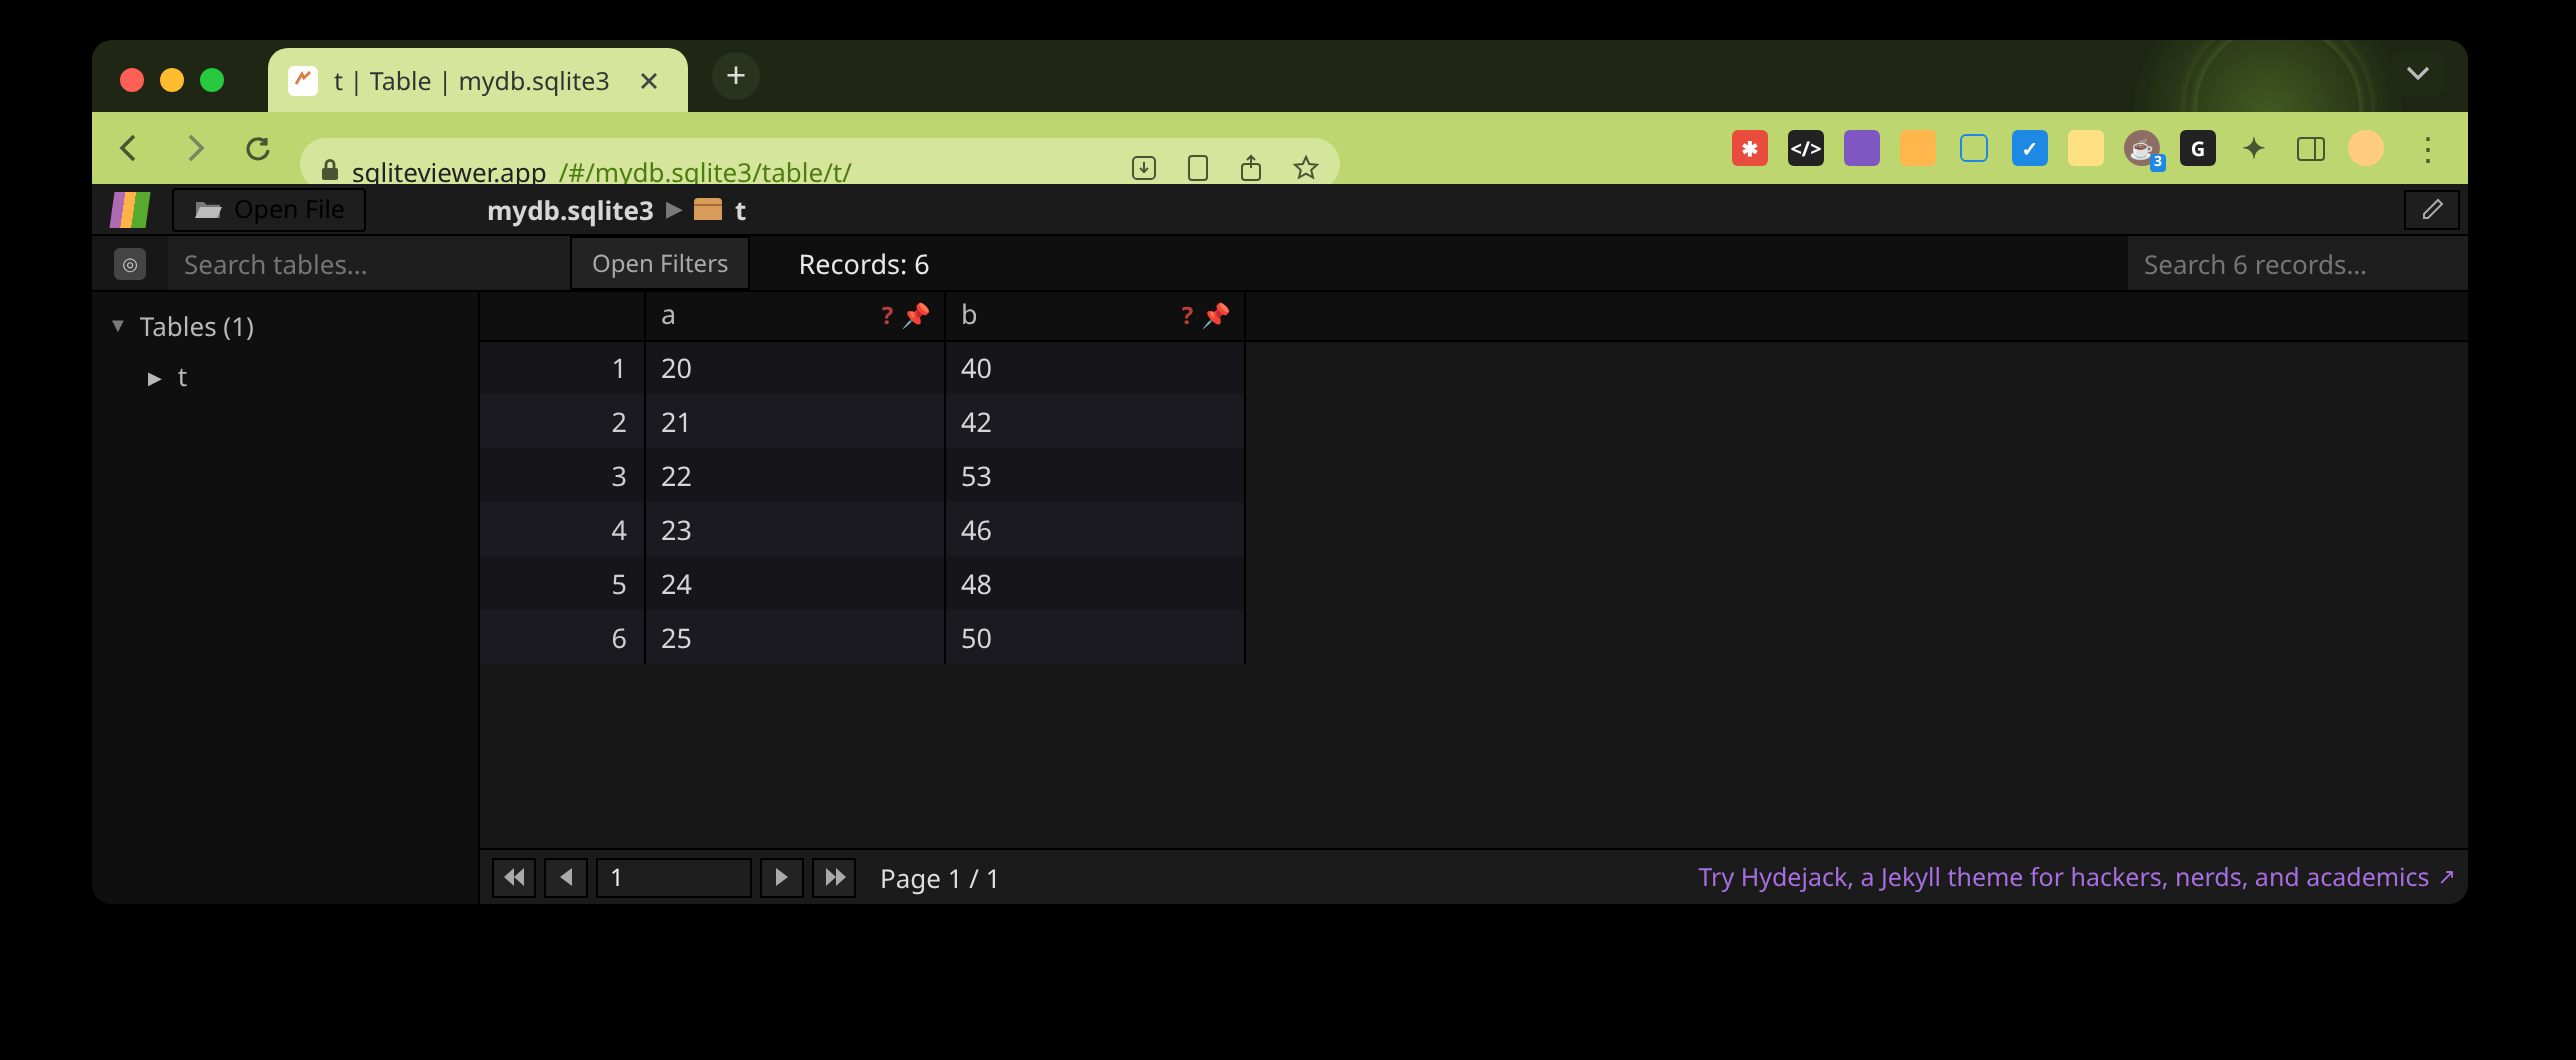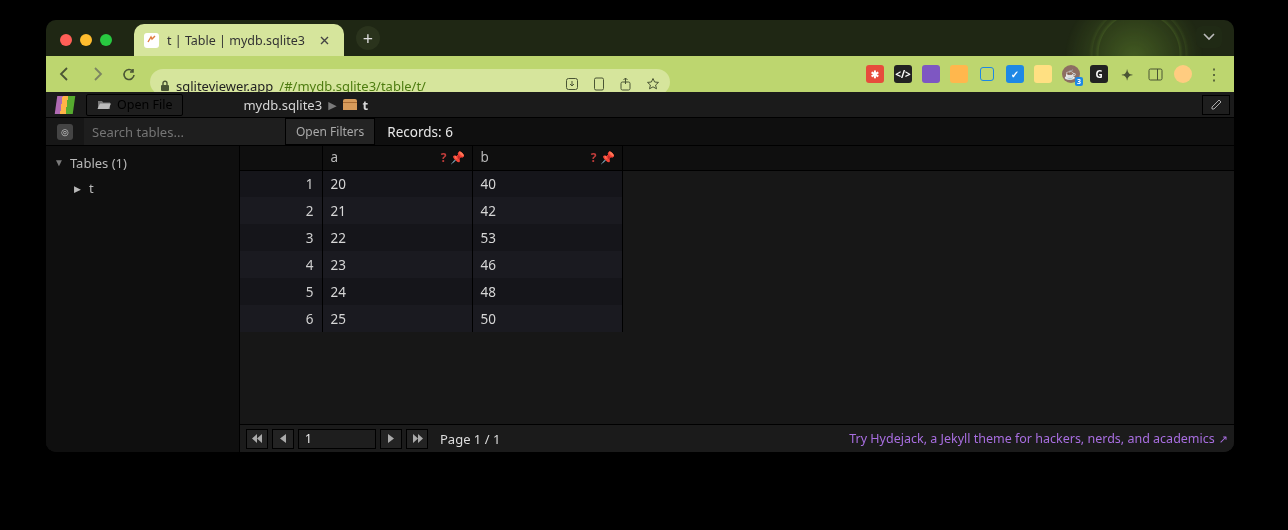--- a/index.html
+++ b/index.html
@@ -55,30 +55,30 @@
   .addr-icons{margin-left:auto;display:flex;gap:14px;color:#5f6b41;font-size:13px;}
   .exticons{margin-left:auto;display:flex;gap:10px;align-items:center;}
   .ext{width:18px;height:18px;border-radius:3px;display:inline-flex;align-items:center;justify-content:center;font-size:10px;font-weight:700;}
 
   
   .app{display:flex;height:calc(100% - 72px);flex-direction:column;background:var(--bg-dark);color:var(--txt);}
   .topbar{height:26px;display:flex;align-items:center;font-size:13px;background:var(--bg-header);border-bottom:1px solid #000;}
   .logo{width:38px;display:flex;justify-content:center;align-items:center;}
   .openfile{height:22px;display:flex;align-items:center;gap:6px;padding:0 10px;background:var(--bg-dark3);border:1px solid #000;border-radius:2px;margin-left:2px;font-size:12.5px;}
   .bc{margin-left:18px;display:flex;align-items:center;gap:6px;}
-  .bc .db{font-weight:400;}
+  .bc .db{font-weight:700;}
   .bc .tbl{font-weight:700;}
   .bc-sep{color:var(--txt-dim);font-size:11px;}
   .edit{margin-left:auto;width:28px;height:20px;margin-right:4px;background:var(--bg-dark3);border:1px solid #000;display:flex;align-items:center;justify-content:center;font-size:12px;color:var(--txt-gray);}
 
   .row2{height:28px;display:flex;align-items:stretch;border-bottom:1px solid #000;}
   .sqlcorner{width:38px;display:flex;align-items:center;justify-content:center;background:var(--bg-dark2);}
   .searchtbl{flex:0 0 156px;padding:0 8px;font-size:13px;color:var(--txt-dim);background:var(--bg-dark3);border:none;outline:none;}
   .reset{background:var(--bg-dark4);color:#aaa;font-size:12px;padding:0 10px;border:1px solid #000;display:flex;align-items:center;}
-  .records{font-size:13.5px;color:#e8e8e8;display:flex;align-items:center;padding-left:12px;}
+  .records{font-size:13.5px;color:#e8e8e8;display:flex;align-items:center;padding-left:24px;}
   .searchrec{margin-left:auto;width:170px;height:100%;padding:0 8px;font-size:13px;color:var(--txt-dim);background:var(--bg-dark3);border:none;outline:none;}
 
   .main{flex:1;display:flex;overflow:hidden;}
   .side{width:194px;background:var(--bg-dark);font-size:13px;padding-top:4px;border-right:1px solid #000;}
   .side .grp{display:flex;align-items:center;gap:6px;padding:4px 8px;color:var(--txt-gray);}
   .side .grp .tri{color:var(--txt-dim);font-size:10px;transform:translateY(-1px);}
   .side .item{display:flex;align-items:center;gap:8px;padding:3px 8px 3px 28px;color:var(--txt-gray);}
 
   .tblarea{flex:1;display:flex;flex-direction:column;overflow:hidden;background:var(--bg-dark2);}
   table{border-collapse:collapse;font-size:13.5px;}
@@ -239,20 +239,21 @@
 
     <div class="row2">
       <div class="sqlcorner">
           <span class="square">◎</span>
         </div>
       <input class="searchtbl" placeholder="Search tables..." style="">
       <div class="reset">
           <span>Open Filters</span>
         </div>
       <div class="records">Records: 6</div>
+      <input class="searchrec" placeholder="Search 6 records…" style="">
     </div>
 
     <div class="main">
       <div class="side">
         <div class="grp">
           <span class="tri">▼</span>
           <span>Tables (1)</span>
         </div>
         <div class="item">
           <span class="tri" style="font-size:9px;">▶</span>

